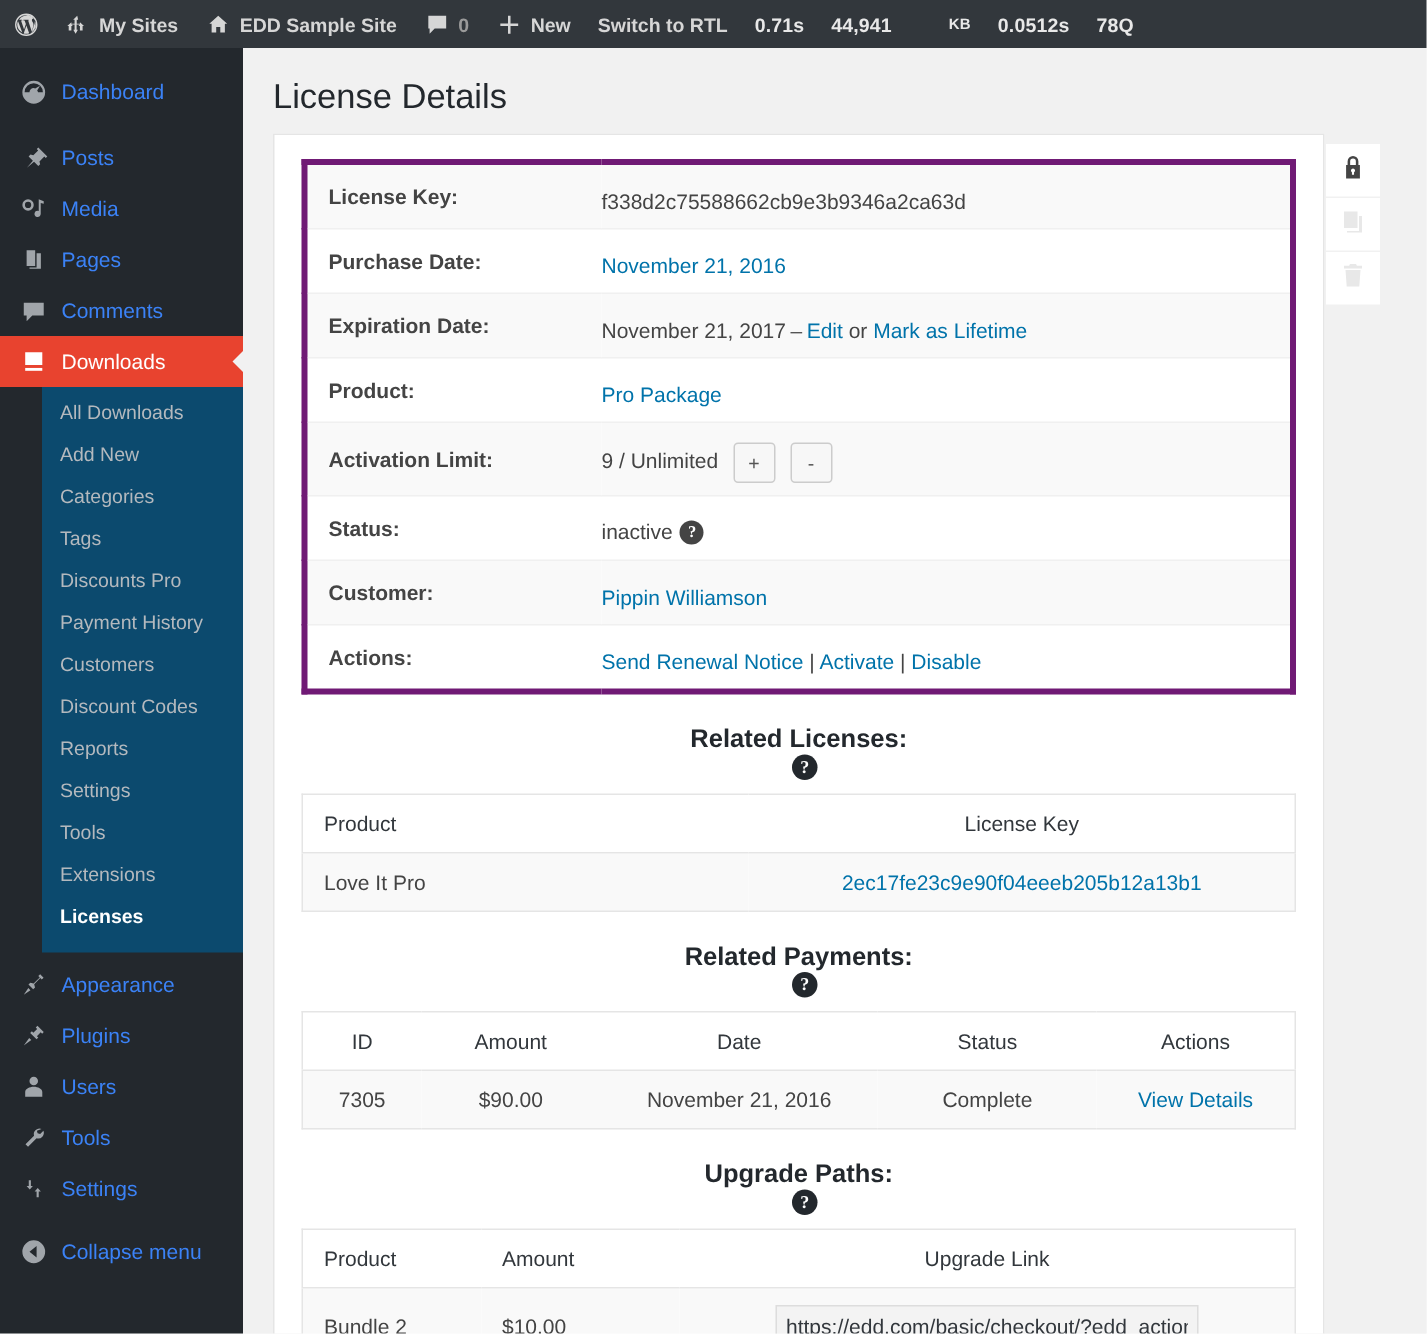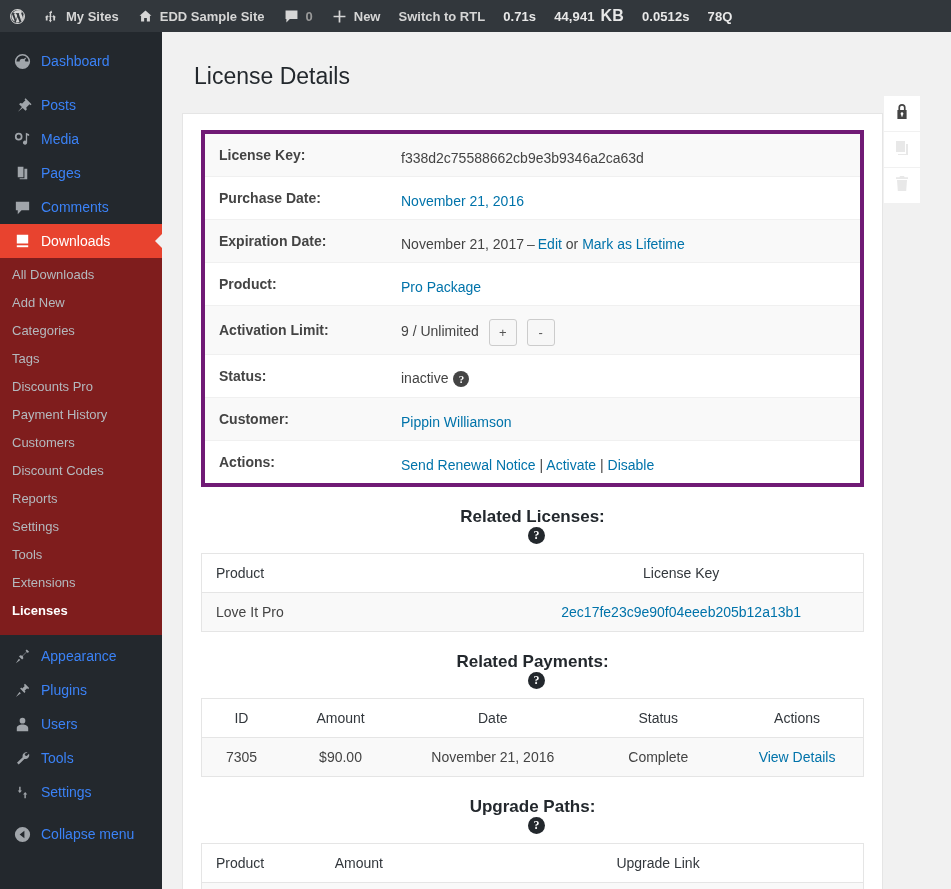--- a/index.html
+++ b/index.html
@@ -26,21 +26,21 @@
   .ab-item {
     display: flex; align-items: center; gap: 6px;
     height: 32px; padding: 0 9px;
     color: #d6d6d6; white-space: nowrap;
     font-weight: 600;
   }
   .ab-item.plain { font-weight: 600; }
   .ab-logo { padding: 0 8px 0 9px; }
   .ab-num { color: #9a9a9a; font-weight: 600; }
   .ab-perf { font-weight: 600; color: #e8e8e8; letter-spacing: .1px; }
-  .ab-perf .unit { font-size: 16px; }
+  .ab-perf .unit { font-size: 10px; margin-left: 32px; }
   .icoA { display:inline-block; width:17px; height:17px; fill:#d6d6d6; vertical-align:middle; }
 
   
   #sidebar {
     position: absolute; top: 32px; left: 0;
     width: 162px; height: 857px;
     background: #23282d;
   }
   .menu-top { padding-top: 12px; }
   .mitem {
@@ -59,38 +59,38 @@
     color: #fff; font-weight: 400;
   }
   .mitem.current .mi-ico { fill: #fff; }
   .mitem.current::after {
     content: ""; position: absolute; right: -1px; top: 50%;
     margin-top: -8px;
     border-style: solid; border-width: 8px 8px 8px 0;
     border-color: transparent #f1f1f1 transparent transparent;
   }
   .sep { height: 10px; }
-  .submenu { background: #7f1d1d; padding: 3px 0 10px 0; }
+  .submenu { background: #0c4a6e; padding: 3px 0 10px 0; margin-left: 28px; }
   .sub-item {
     display: block; padding: 6px 0 6px 12px;
     color: #b4b9be; font-size: 13px; line-height: 16px;
   }
   .sub-item.active { color: #fff; font-weight: bold; }
   .menu-bottom { padding-top: 4px; }
   .collapse { margin-top: 8px; }
 
   
   #content {
     position: absolute; top: 32px; left: 162px;
     width: 789px; height: 857px;
     background: #f1f1f1;
     overflow: hidden;
   }
   h1#pagetitle {
-    margin: 12px; padding: 18px 0 10px 20px;
+    margin: 0; padding: 18px 0 10px 20px;
     font-size: 23px; font-weight: 400; color: #23282d;
     line-height: 29px;
   }
   .postbox {
     margin: 0 20px 0 20px;
     background: #fff;
     border: 1px solid #e5e5e5;
     padding: 16px 18px 20px 18px;
     width: 701px;
   }

